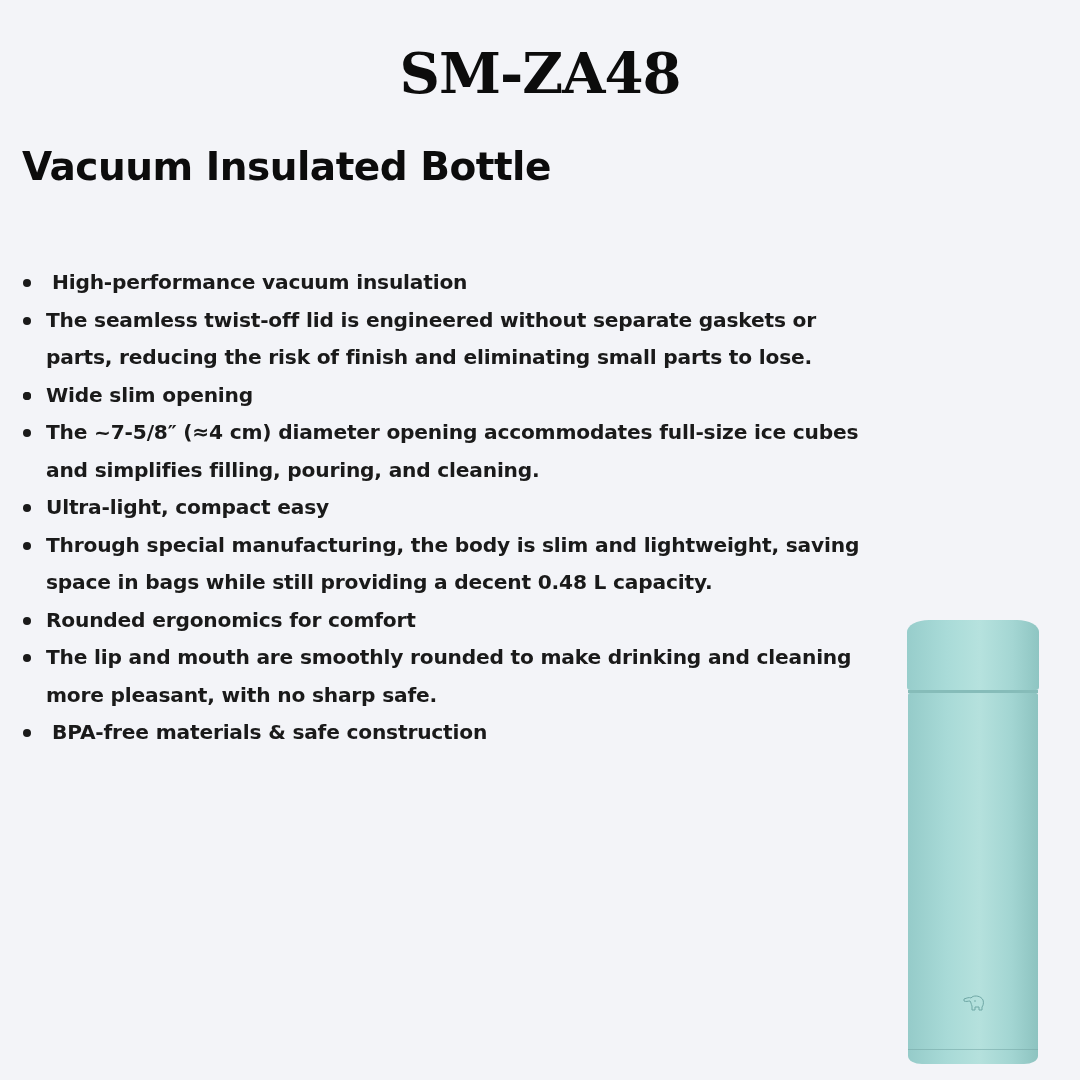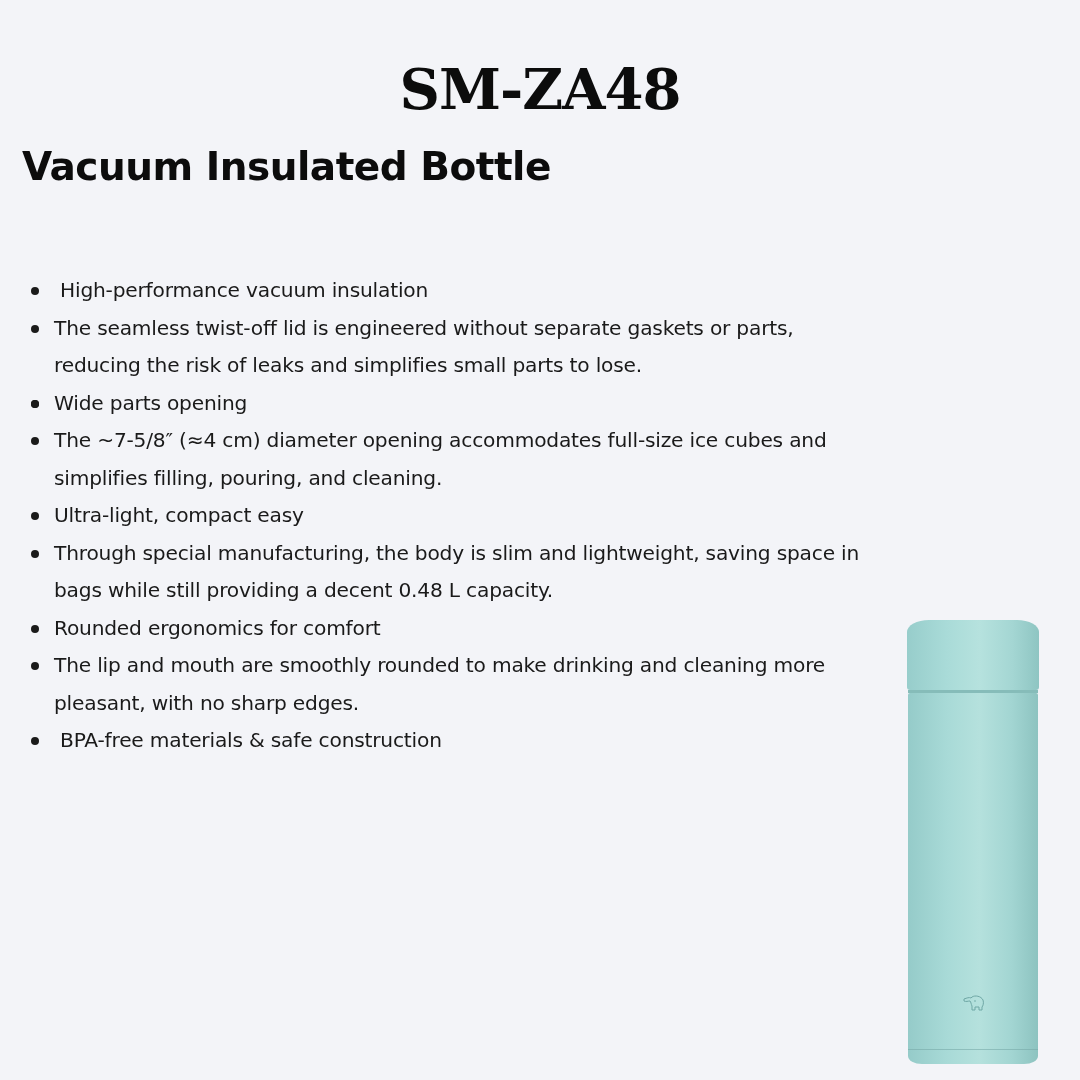--- a/index.html
+++ b/index.html
@@ -4,35 +4,35 @@
 <style>
   html, body { margin: 0; padding: 0; }
   body {
     width: 1080px; height: 1080px; overflow: hidden;
     background: #f3f4f8;
     position: relative;
     font-family: "DejaVu Sans", sans-serif;
     color: #111;
   }
   .title {
-    position: absolute; left: 0; top: 56px; width: 1080px;
+    position: absolute; left: 0; top: 40px; width: 1080px;
     text-align: center;
     font-family: "DejaVu Serif", serif;
     font-weight: bold; font-size: 56px; letter-spacing: -1px;
     color: #0c0c0c;
   }
   .subtitle {
     position: absolute; left: 22px; top: 144px;
     font-family: "DejaVu Sans", sans-serif;
     font-weight: bold; font-size: 39px; letter-spacing: -0.5px;
     color: #0c0c0c;
   }
   .features {
     position: absolute; left: 0; top: 256px; width: 860px;
-    margin: 16px; padding: 0; list-style: none;
+    margin: 8px; padding: 0; list-style: none; font-weight: bold;
   }
   .features li {
     position: relative;
     padding-left: 38px;
     font-size: 20.2px;
     line-height: 37.5px;
     color: #1a1a1a;
     letter-spacing: -0.2px;
   }
   .features li .bullet {
@@ -70,28 +70,28 @@
 </style>
 </head>
 <body>
 
 <div>
   <div class="title">SM-ZA48</div>
   <div class="subtitle">Vacuum Insulated Bottle</div>
 
   <ul class="features">
     <li class="heading"><span class="bullet"></span><span class="text">High-performance vacuum insulation</span></li>
-    <li class="detail"><span class="bullet"></span><span class="text">The seamless twist-off lid is engineered without separate gaskets or parts, reducing the risk of leaks and simplifies small parts to lose.</span></li>
+    <li class="detail"><span class="bullet"></span><span class="text">The seamless twist-off lid is engineered without separate gaskets or parts, reducing the risk of finish and eliminating small parts to lose.</span></li>
     <li class="detail"><span class="bullet"></span></li>
-    <li class="heading noindent"><span class="bullet"></span><span class="text">Wide parts opening</span></li>
+    <li class="heading noindent"><span class="bullet"></span><span class="text">Wide slim opening</span></li>
     <li class="detail"><span class="bullet"></span><span class="text">The ~7-5/8″ (≈4 cm) diameter opening accommodates full-size ice cubes and simplifies filling, pouring, and cleaning.</span></li>
     <li class="heading noindent"><span class="bullet"></span><span class="text">Ultra-light, compact easy</span></li>
     <li class="detail"><span class="bullet"></span><span class="text">Through special manufacturing, the body is slim and lightweight, saving space in bags while still providing a decent 0.48 L capacity.</span></li>
     <li class="heading noindent"><span class="bullet"></span><span class="text">Rounded ergonomics for comfort</span></li>
-    <li class="detail"><span class="bullet"></span><span class="text">The lip and mouth are smoothly rounded to make drinking and cleaning more pleasant, with no sharp edges.</span></li>
+    <li class="detail"><span class="bullet"></span><span class="text">The lip and mouth are smoothly rounded to make drinking and cleaning more pleasant, with no sharp safe.</span></li>
     <li class="heading"><span class="bullet"></span><span class="text">BPA-free materials &amp; safe construction</span></li>
   </ul>
 
   <div class="bottle">
     <div class="lid"></div>
     <div class="seam"></div>
     <div class="body">
       <svg class="logo" viewBox="0 0 22 16">
         <path d="M1 4 C4 3,6 2,8 3 L9 2 C12 0,18 1,20 5 C21 8,20 11,19 12 L19 15 L16 15 L16 12 L12 12 L12 15 L9 15 L9 11 C8 9,8 7,7 6 C5 6,3 7,1 6 Z" fill="none" stroke="#6fa7a5" stroke-width="1"></path>
         <circle cx="12" cy="6" r="0.8" fill="#6fa7a5"></circle>

